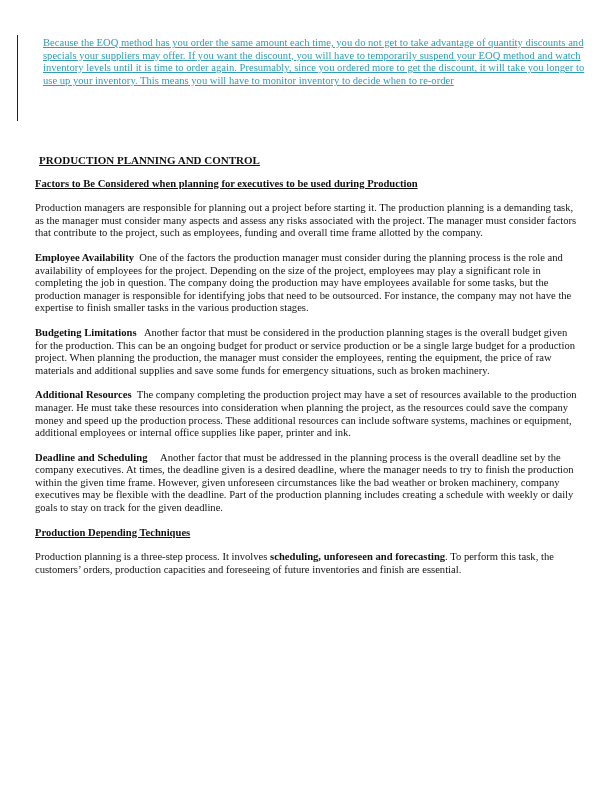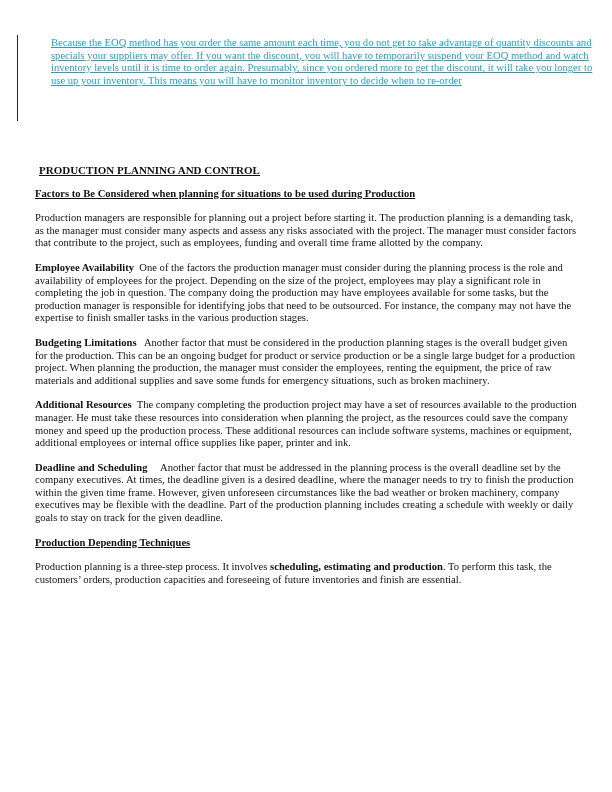--- a/index.html
+++ b/index.html
@@ -1,40 +1,40 @@
 <!DOCTYPE html>
 <html><head>
 <meta charset="utf-8">
 <style>
   html, body { margin: 0; padding: 0; background: #ffffff; }
   body { width: 612px; height: 792px; position: relative; overflow: hidden;
          font-family: "Liberation Serif", serif; color: #111; font-size: 10.6px; line-height: 12.6px; }
   .bar { position: absolute; left: 17px; top: 35px; width: 1px; height: 86px; background: #222; }
-  .linkblock { position: absolute; left: 51px; top: 37px; width: 545px; }
+  .linkblock { position: absolute; left: 43px; top: 37px; width: 545px; }
   .linkblock a { color: #2e9cb5; text-decoration: underline; }
   .content { position: absolute; left: 35px; top: 148px; width: 545px; }
-  .h1 { font-weight: bold; text-decoration: underline; margin: 16px 0 11px 4px; font-size: 11px; }
+  .h1 { font-weight: bold; text-decoration: underline; margin: 6px 0 11px 4px; font-size: 11px; }
   .h2 { font-weight: bold; text-decoration: underline; margin: 0 0 12px 0; }
   p { margin: 1px 0 12px 0; }
   b { font-weight: bold; }
 </style>
 </head>
 <body>
 
 <div class="bar"></div>
 
 <div class="linkblock">
   <a href="#">Because the EOQ method has you order the same amount each time, you do not get to take advantage of quantity discounts and specials your suppliers may offer. If you want the discount, you will have to temporarily suspend your EOQ method and watch inventory levels until it is time to order again. Presumably, since you ordered more to get the discount, it will take you longer to use up your inventory. This means you will have to monitor inventory to decide when to re-order</a>
 </div>
 
 <div class="content">
   <div class="h1">PRODUCTION PLANNING AND CONTROL</div>
-  <div class="h2">Factors to Be Considered when planning for situations to be used during Production</div>
+  <div class="h2">Factors to Be Considered when planning for executives to be used during Production</div>
   <p>Production managers are responsible for planning out a project before starting it. The production planning is a demanding task, as the manager must consider many aspects and assess any risks associated with the project. The manager must consider factors that contribute to the project, such as employees, funding and overall time frame allotted by the company.</p>
 
   <p><b>Employee Availability</b><span style="white-space:pre-wrap">  One of the factors the production manager must consider during the planning process is the role and availability of employees for the project. Depending on the size of the project, employees may play a significant role in completing the job in question. The company doing the production may have employees available for some tasks, but the production manager is responsible for identifying jobs that need to be outsourced. For instance, the company may not have the expertise to finish smaller tasks in the various production stages.</span></p>
   <p><b>Budgeting Limitations</b><span style="white-space:pre-wrap">   Another factor that must be considered in the production planning stages is the overall budget given for the production. This can be an ongoing budget for product or service production or be a single large budget for a production project. When planning the production, the manager must consider the employees, renting the equipment, the price of raw materials and additional supplies and save some funds for emergency situations, such as broken machinery.</span></p>
   <p><b>Additional Resources</b><span style="white-space:pre-wrap">  The company completing the production project may have a set of resources available to the production manager. He must take these resources into consideration when planning the project, as the resources could save the company money and speed up the production process. These additional resources can include software systems, machines or equipment, additional employees or internal office supplies like paper, printer and ink.</span></p>
   <p><b>Deadline and Scheduling</b><span style="white-space:pre-wrap">     Another factor that must be addressed in the planning process is the overall deadline set by the company executives. At times, the deadline given is a desired deadline, where the manager needs to try to finish the production within the given time frame. However, given unforeseen circumstances like the bad weather or broken machinery, company executives may be flexible with the deadline. Part of the production planning includes creating a schedule with weekly or daily goals to stay on track for the given deadline.</span></p>
 
   <div class="h2">Production Depending Techniques</div>
-  <p><span>Production planning is a three-step process. It involves </span><b>scheduling, estimating and production</b><span>. To perform this task, the customers’ orders, production capacities and foreseeing of future inventories and finish are essential.</span></p>
+  <p><span>Production planning is a three-step process. It involves </span><b>scheduling, unforeseen and forecasting</b><span>. To perform this task, the customers’ orders, production capacities and foreseeing of future inventories and finish are essential.</span></p>
 </div>
 
 </body></html>

